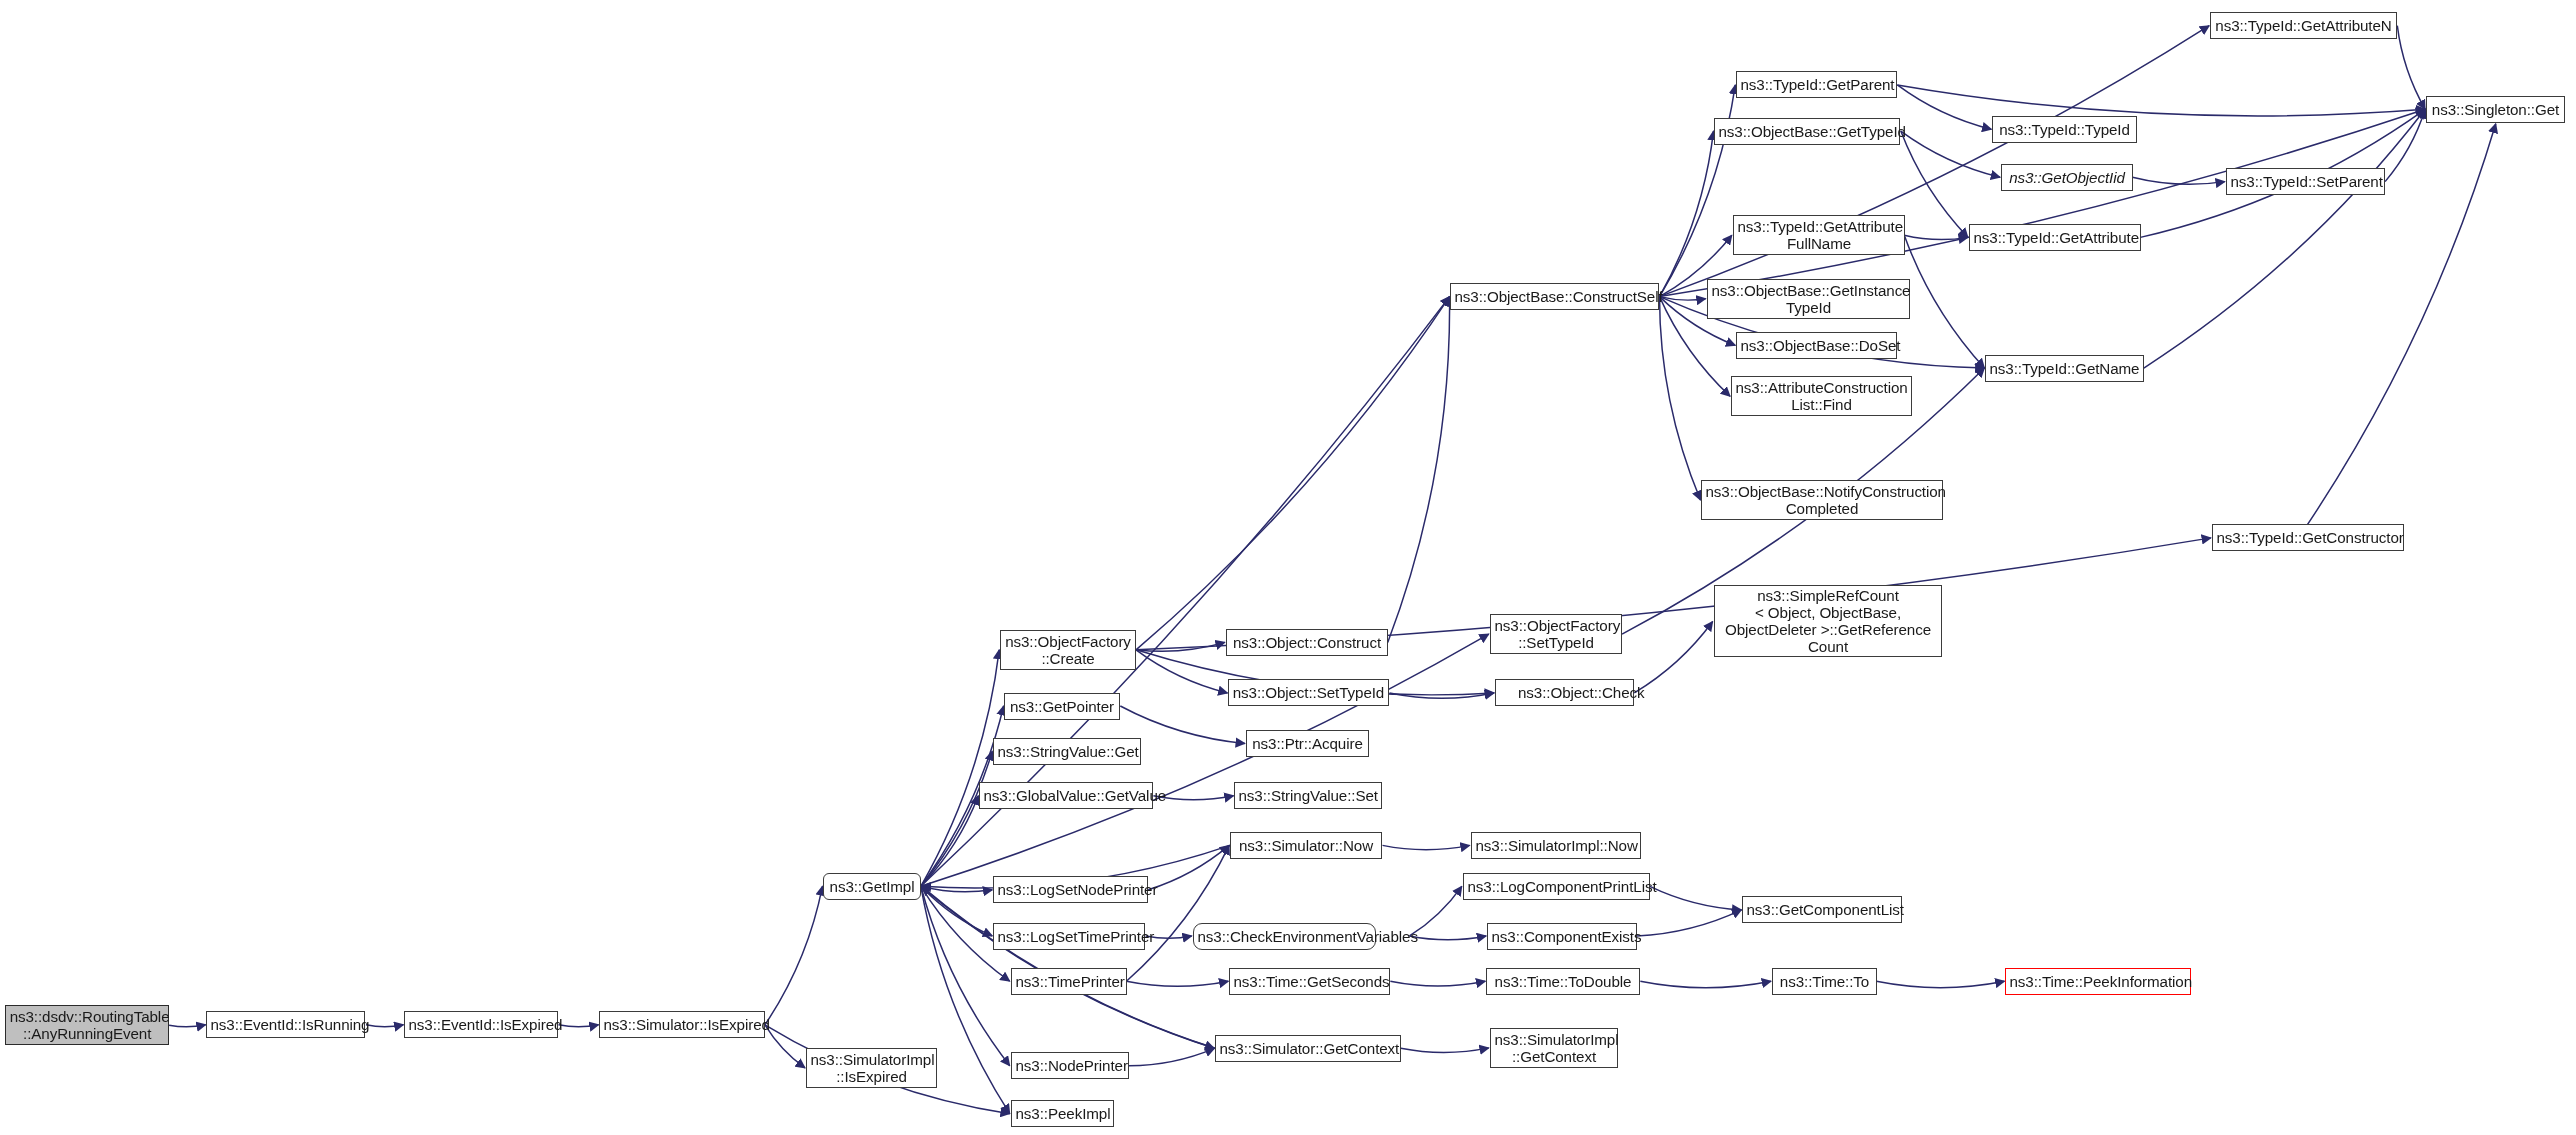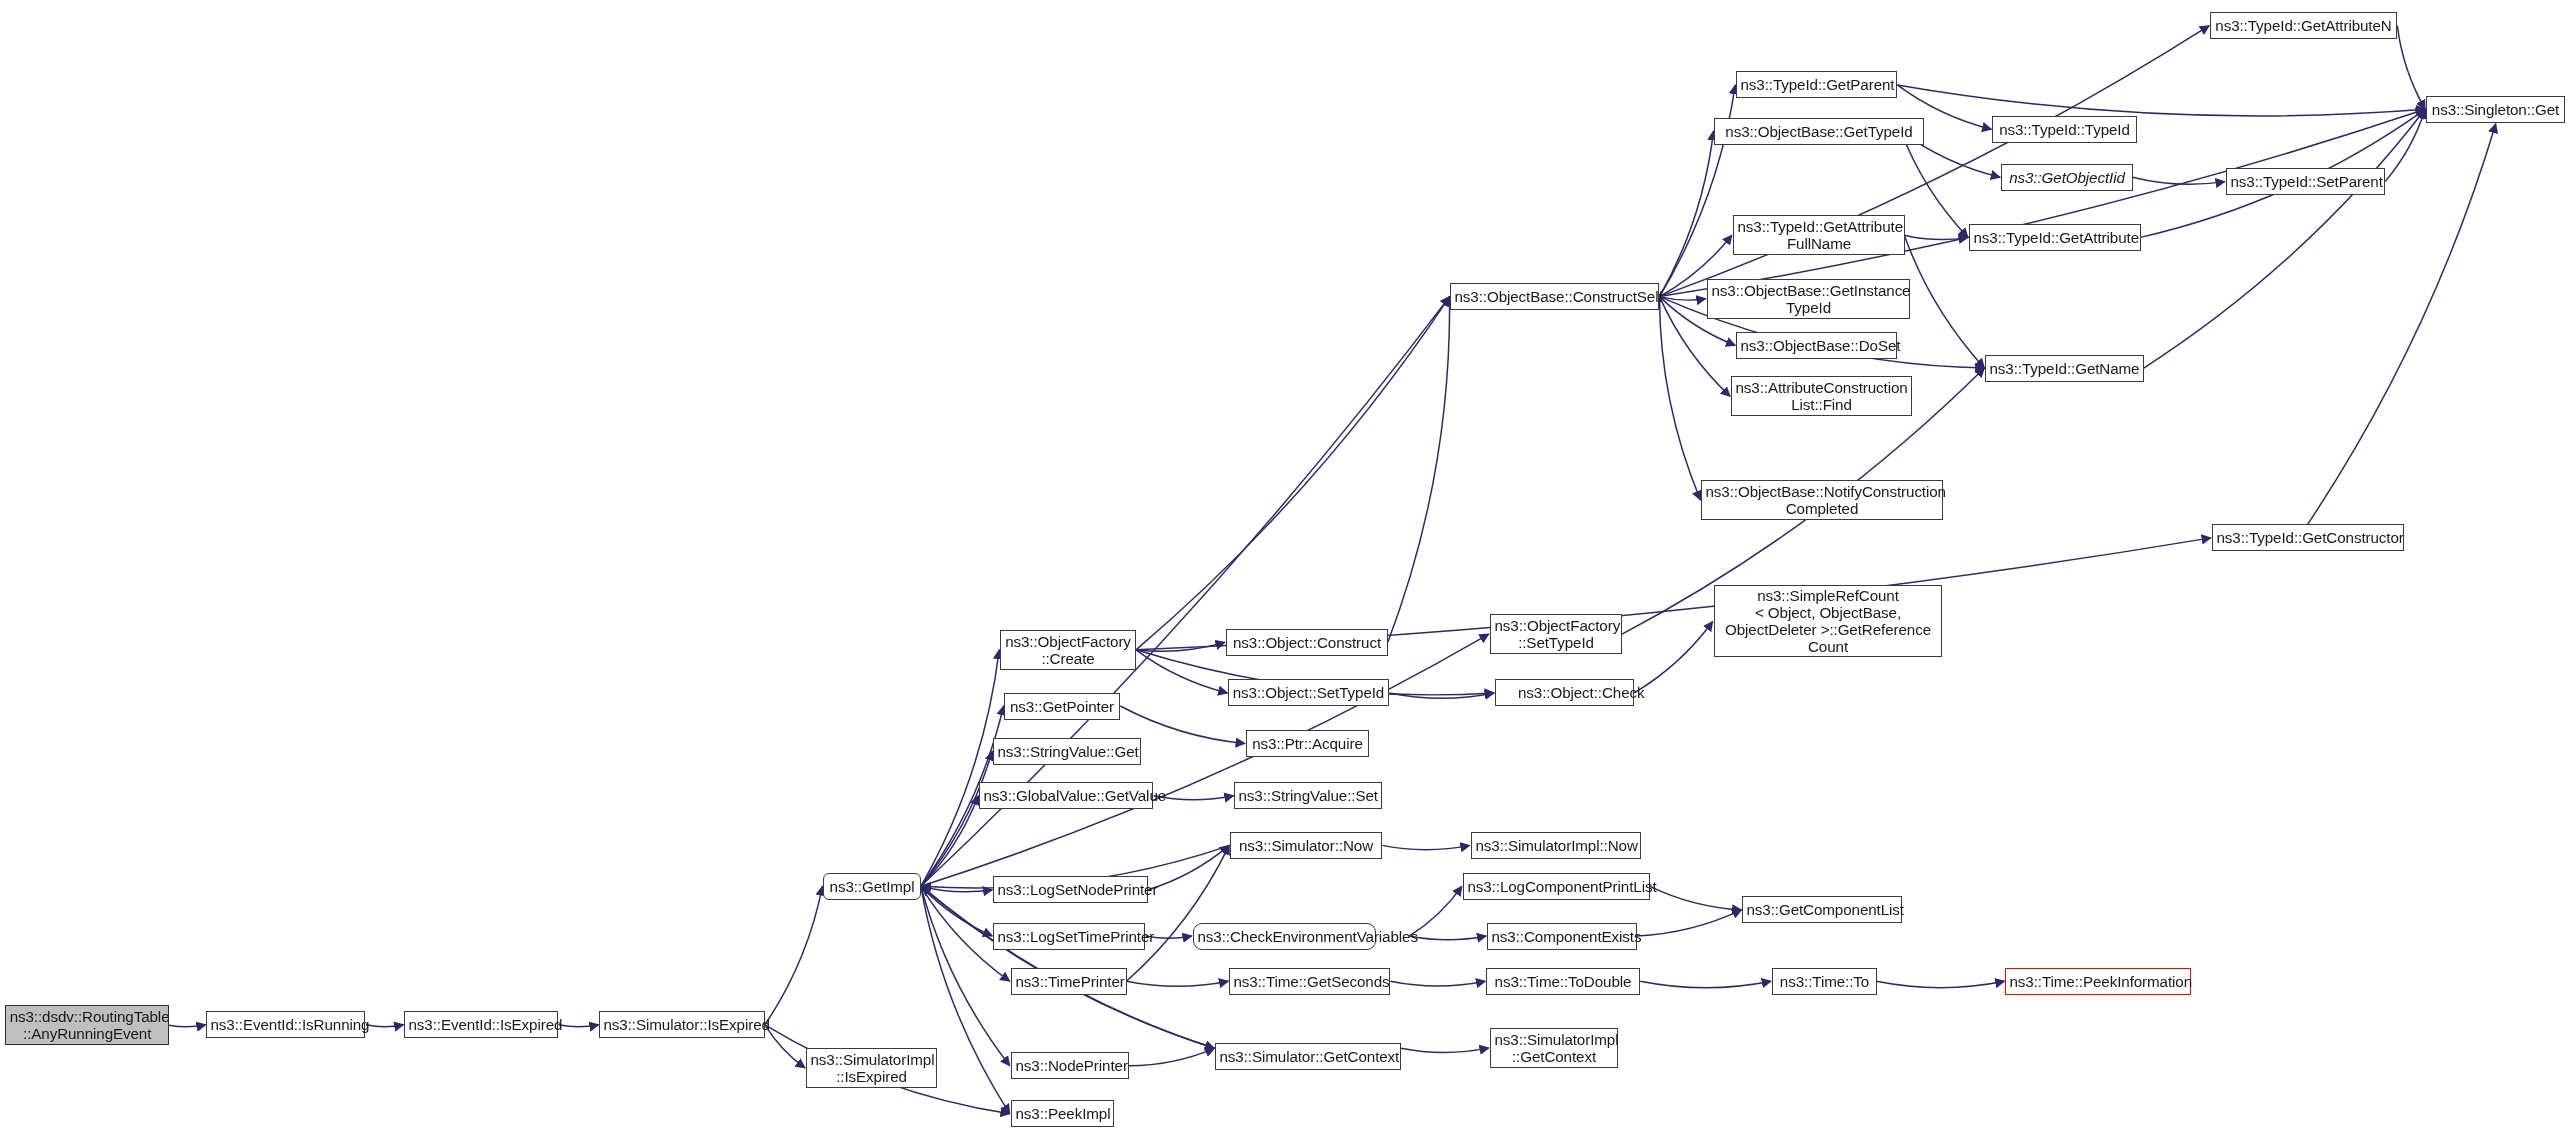--- a/index.html
+++ b/index.html
@@ -129,21 +129,21 @@
     <div class="node" style="left: 1011px; top: 1100px; width: 103px; height: 27px;"><span>ns3::PeekImpl</span></div>
     <div class="node" style="left: 1011px; top: 1052px; width: 118px; height: 27px;"><span>ns3::NodePrinter</span></div>
     <div class="node" style="left: 1011px; top: 968px; width: 116px; height: 27px;"><span>ns3::TimePrinter</span></div>
     <div class="node" style="left: 993px; top: 923px; width: 152px; height: 27px;"><span>ns3::LogSetTimePrinter</span></div>
     <div class="node" style="left: 993px; top: 876px; width: 155px; height: 27px;"><span>ns3::LogSetNodePrinter</span></div>
     <div class="node" style="left: 979px; top: 782px; width: 174px; height: 27px;"><span>ns3::GlobalValue::GetValue</span></div>
     <div class="node" style="left: 993px; top: 738px; width: 148px; height: 27px;"><span>ns3::StringValue::Get</span></div>
     <div class="node" style="left: 1004px; top: 693px; width: 116px; height: 27px;"><span>ns3::GetPointer</span></div>
     <div class="node" style="left: 1000px; top: 630px; width: 136px; height: 40px;"><span>ns3::ObjectFactory
 ::Create</span></div>
-    <div class="node" style="left: 1215px; top: 1035px; width: 186px; height: 27px; margin-top: 8px;"><span>ns3::Simulator::GetContext</span></div>
+    <div class="node" style="left: 1215px; top: 1035px; width: 186px; height: 27px;"><span>ns3::Simulator::GetContext</span></div>
     <div class="node" style="left: 1229px; top: 968px; width: 161px; height: 27px;"><span>ns3::Time::GetSeconds</span></div>
     <div class="node" style="left: 1193px; top: 923px; width: 183px; height: 27px; border-radius: 9px;"><span>ns3::CheckEnvironmentVariables</span></div>
     <div class="node" style="left: 1230px; top: 832px; width: 152px; height: 27px;"><span>ns3::Simulator::Now</span></div>
     <div class="node" style="left: 1234px; top: 782px; width: 148px; height: 27px;"><span>ns3::StringValue::Set</span></div>
     <div class="node" style="left: 1246px; top: 730px; width: 123px; height: 27px;"><span>ns3::Ptr::Acquire</span></div>
     <div class="node" style="left: 1228px; top: 679px; width: 161px; height: 27px;"><span>ns3::Object::SetTypeId</span></div>
     <div class="node" style="left: 1226px; top: 629px; width: 162px; height: 27px;"><span>ns3::Object::Construct</span></div>
     <div class="node" style="left: 1490px; top: 1028px; width: 128px; height: 40px;"><span>ns3::SimulatorImpl
 ::GetContext</span></div>
     <div class="node" style="left: 1486px; top: 968px; width: 154px; height: 27px;"><span>ns3::Time::ToDouble</span></div>
@@ -163,21 +163,21 @@
     <div class="node" style="left: 1450px; top: 283px; width: 209px; height: 27px;"><span>ns3::ObjectBase::ConstructSelf</span></div>
     <div class="node" style="left: 1701px; top: 480px; width: 242px; height: 40px;"><span>ns3::ObjectBase::NotifyConstruction
 Completed</span></div>
     <div class="node" style="left: 1731px; top: 376px; width: 181px; height: 40px;"><span>ns3::AttributeConstruction
 List::Find</span></div>
     <div class="node" style="left: 1736px; top: 332px; width: 161px; height: 27px;"><span>ns3::ObjectBase::DoSet</span></div>
     <div class="node" style="left: 1707px; top: 279px; width: 203px; height: 40px;"><span>ns3::ObjectBase::GetInstance
 TypeId</span></div>
     <div class="node" style="left: 1733px; top: 215px; width: 172px; height: 40px;"><span>ns3::TypeId::GetAttribute
 FullName</span></div>
-    <div class="node" style="left: 1714px; top: 118px; width: 210px; height: 27px;"><span>ns3::ObjectBase::GetTypeId</span></div>
+    <div class="node" style="left: 1714px; top: 118px; width: 186px; height: 27px;"><span>ns3::ObjectBase::GetTypeId</span></div>
     <div class="node" style="left: 1736px; top: 71px; width: 161px; height: 27px;"><span>ns3::TypeId::GetParent</span></div>
     <div class="node" style="left: 1985px; top: 355px; width: 159px; height: 27px;"><span>ns3::TypeId::GetName</span></div>
     <div class="node" style="left: 1969px; top: 224px; width: 172px; height: 27px;"><span>ns3::TypeId::GetAttribute</span></div>
     <div class="node" style="left: 2001px; top: 164px; width: 132px; height: 27px; font-style: italic;"><span>ns3::GetObjectIid</span></div>
     <div class="node" style="left: 1992px; top: 116px; width: 145px; height: 27px;"><span>ns3::TypeId::TypeId</span></div>
     <div class="node" style="left: 2212px; top: 524px; width: 192px; height: 27px;"><span>ns3::TypeId::GetConstructor</span></div>
     <div class="node" style="left: 2226px; top: 168px; width: 159px; height: 27px;"><span>ns3::TypeId::SetParent</span></div>
     <div class="node" style="left: 2210px; top: 12.2px; width: 187px; height: 27px;"><span>ns3::TypeId::GetAttributeN</span></div>
     <div class="node" style="left: 2426px; top: 96px; width: 139px; height: 27px;"><span>ns3::Singleton::Get</span></div>
   </div>

